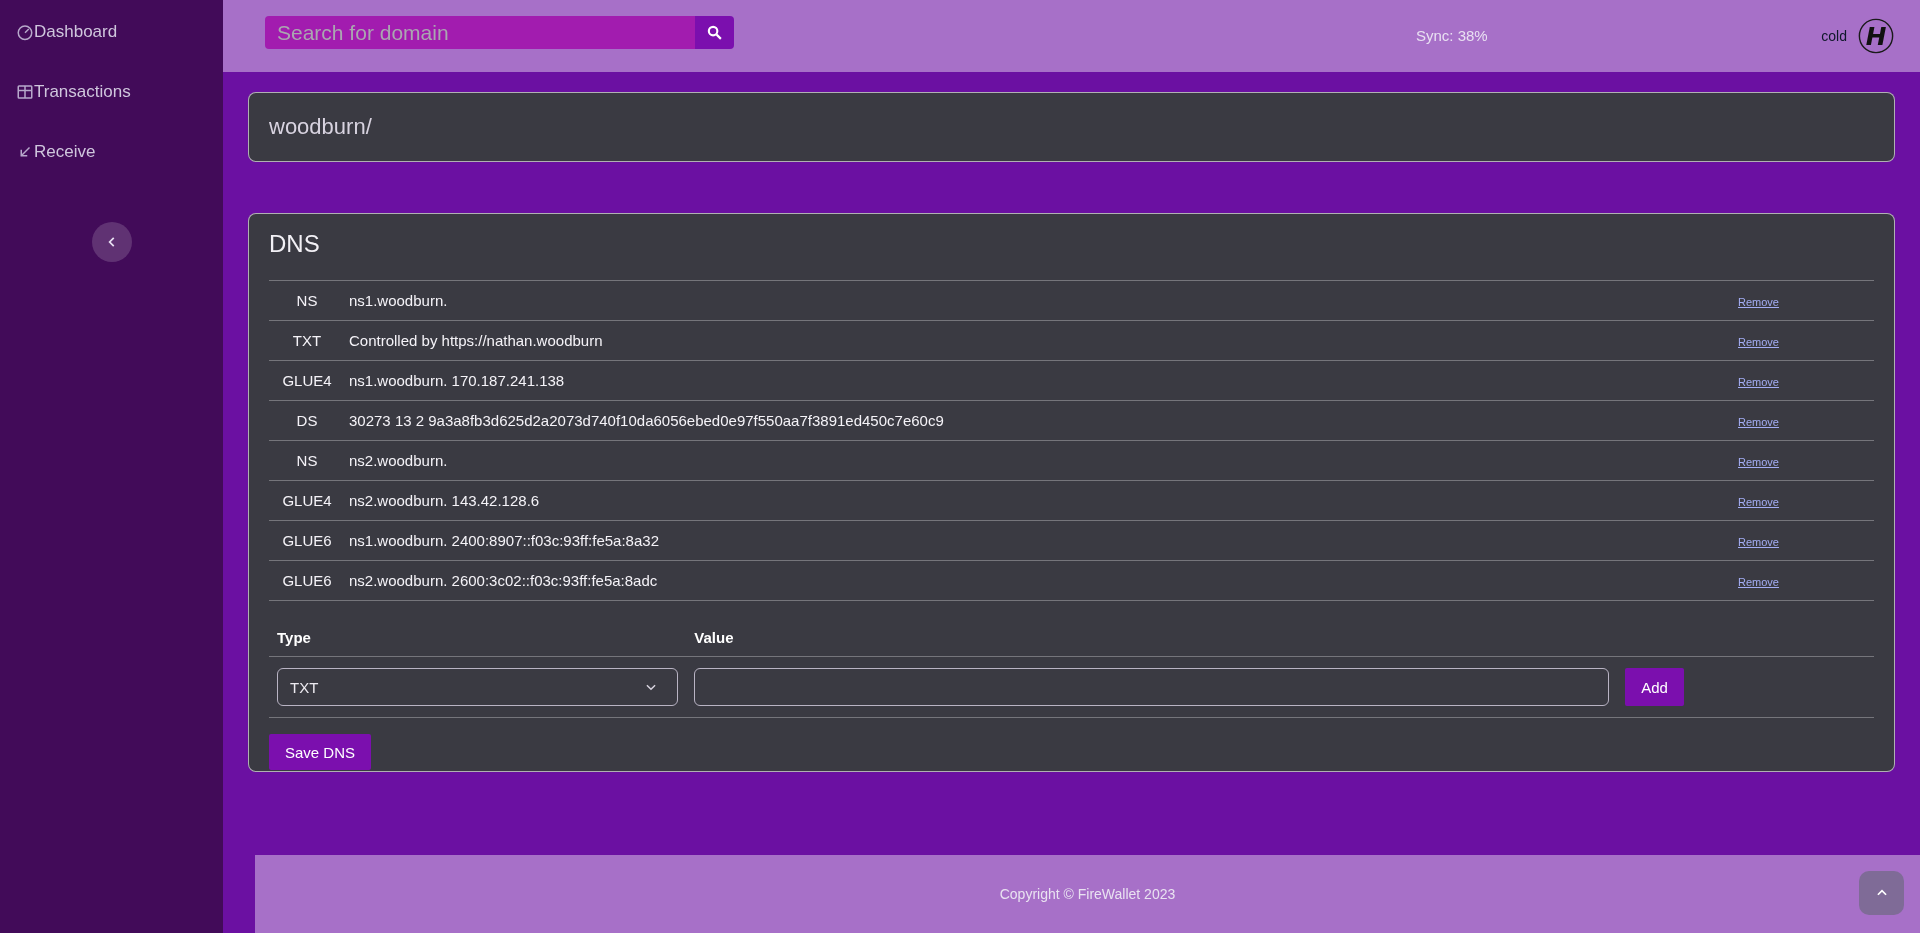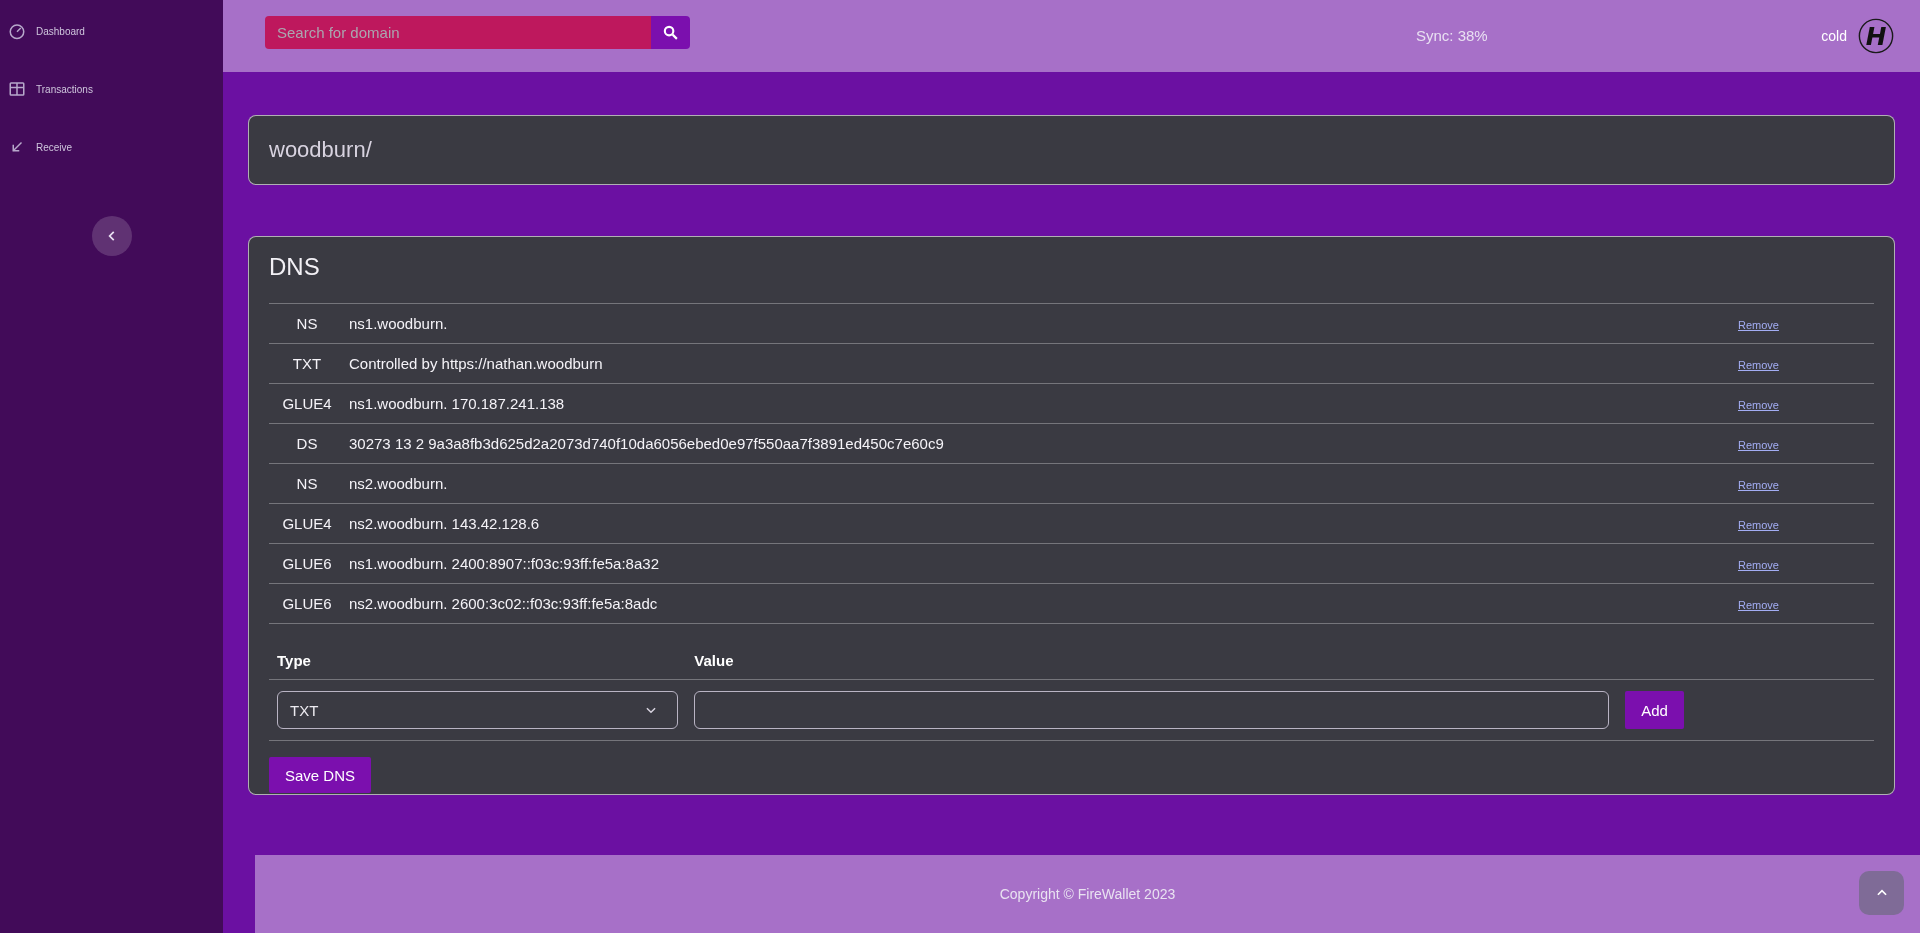--- a/index.html
+++ b/index.html
@@ -6,52 +6,52 @@
   html,body { width:1920px; height:933px; overflow:hidden;
     font-family:"Liberation Sans", sans-serif; }
   body { display:flex; background:#6b10a2; }
 
   
   .sidebar { width:223px; height:933px; background:#420b59; flex:0 0 223px;
     display:flex; flex-direction:column; }
   .brand { height:72px; display:flex; align-items:center; padding:0 16px; gap:12px; }
   .brand-name { color:#ffffff; font-weight:bold; font-size:16px; letter-spacing:1.5px; }
   .nav { list-style:none; margin-top:14px; }
-  .nav-item { display:flex; align-items:center; gap:10px; padding:8px 8px;
-    margin-bottom:24px; color:#cfc6dd; font-size:10px; cursor:pointer; }
+  .nav-item { display:flex; align-items:center; padding:8px 16px;
+    margin-bottom:24px; color:#cfc6dd; font-size:17px; cursor:pointer; }
   .nav-item .icn { width:18px; height:18px; color:#b7a9cb; display:inline-flex; }
   .collapse-btn { width:40px; height:40px; border-radius:50%;
     background:rgba(255,255,255,0.16); border:none; color:#e8e0f2;
     margin:28px auto 0 auto; display:flex; align-items:center; justify-content:center;
     cursor:pointer; }
 
   
   .right-col { flex:1; display:flex; flex-direction:column; height:933px; }
 
   
   .topbar { height:72px; background:#a770c8; position:relative; flex:0 0 72px; }
   .search-group { position:absolute; left:42px; top:16px; display:flex; height:33px; }
-  .search-input { width:386px; height:33px; background:#be185d; border:none;
-    border-radius:4px 0 0 4px; padding:0 12px; color:#e9e6ee; font-size:15px;
+  .search-input { width:430px; height:33px; background:#a21caf; border:none;
+    border-radius:4px 0 0 4px; padding:0 12px; color:#e9e6ee; font-size:21px;
     font-family:"Liberation Sans", sans-serif; }
   .search-input::placeholder { color:#aaa7b0; }
   .search-btn { width:39px; height:33px; background:#7b0fae; border:none;
     border-radius:0 4px 4px 0; color:#ffffff; display:flex; align-items:center;
     justify-content:center; cursor:pointer; }
   .sync-label { position:absolute; left:1193px; top:0; height:72px; line-height:72px;
     color:#e9e0f2; font-size:15px; }
   .wallet-area { position:absolute; right:25px; top:0; height:72px;
     display:flex; align-items:center; gap:10px; }
-  .wallet-name { color:#ffffff; font-size:14px; }
+  .wallet-name { color:#0f172a; font-size:14px; }
   .hns-logo { width:38px; height:38px; display:inline-flex; cursor:pointer; }
 
   
   .main { flex:1; background:#6b10a2; padding:20px 25px 0 25px; overflow:hidden; }
   .card { background:#3a3a42; border:1px solid rgba(255,255,255,0.6);
-    border-radius:8px; color:#f2f0f5;margin-top:23px; }
+    border-radius:8px; color:#f2f0f5; }
   .domain-card { height:70px; display:flex; align-items:center; padding:0 20px;
     margin-bottom:51px; }
   .domain-title { font-size:22px; color:#d8d3e0; font-weight:normal; }
 
   .dns-card { padding:16px 20px 1px 20px; }
   .dns-title { font-size:24px; font-weight:normal; color:#f2f0f5; margin-bottom:22px; }
 
   table { width:100%; border-collapse:collapse; }
   .records-table tr { border-top:1px solid rgba(255,255,255,0.3); }
   .records-table tr:last-child { border-bottom:1px solid rgba(255,255,255,0.3); }

